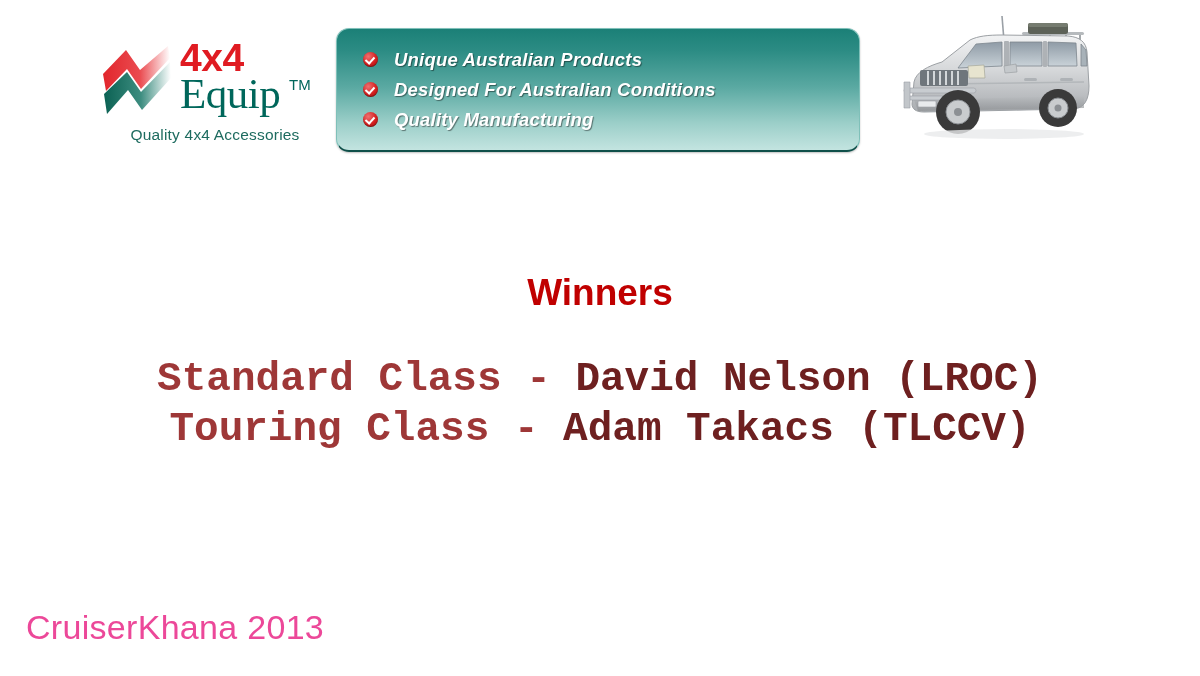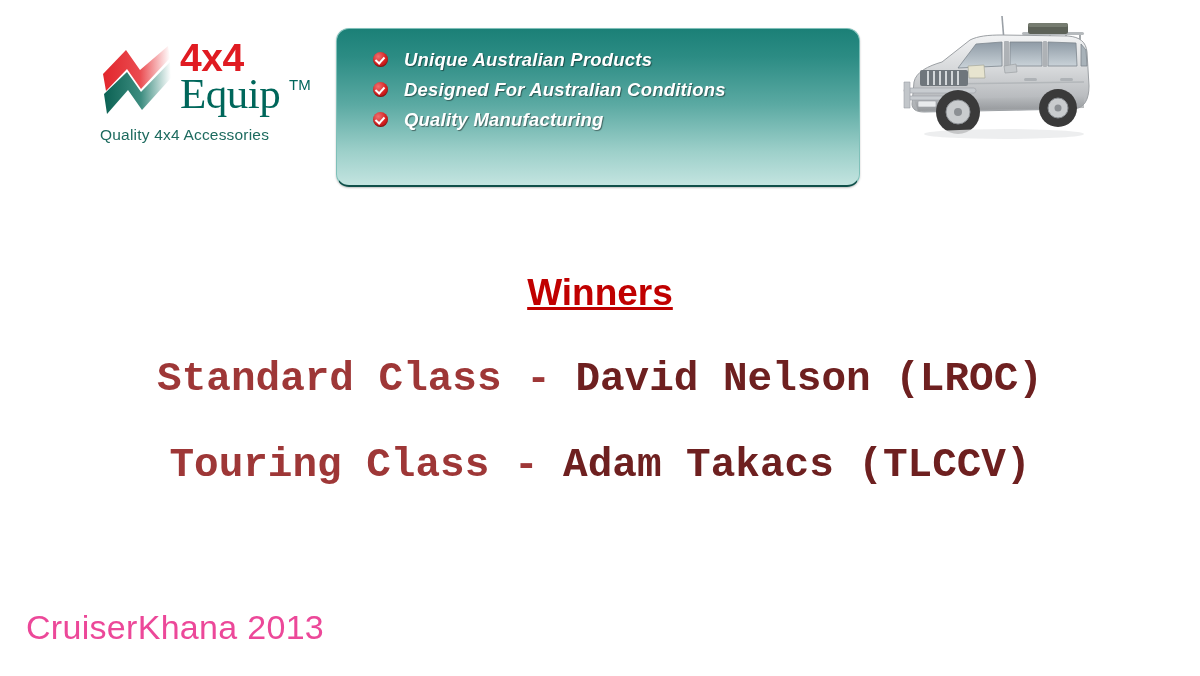--- a/index.html
+++ b/index.html
@@ -70,41 +70,41 @@
     left: 109px; top: 38px;
     font-size: 15px;
     color: #00675b;
     font-family: "Liberation Sans", sans-serif;
   }
   #logo-tagline {
     position: absolute;
     left: 4px;
     top: 88px;
     width: 230px;
-    text-align: left;
+    text-align: center;
     font-size: 15.5px;
     color: #1d6b5f;
     letter-spacing: 0.2px;
     font-family: "Liberation Sans", sans-serif;
   }
 
   
   #feature-banner {
     position: absolute;
     left: 336px;
     top: 28px;
     width: 524px;
-    height: 159px;
+    height: 124px;
     border-radius: 13px;
     background: linear-gradient(to bottom, #1b8077 0%, #2c8c84 18%, #5aa9a2 48%, #9ccfc9 78%, #c3e4e0 100%);
     border: 1px solid #7fc0b9;
     border-bottom: 2px solid #0f4f49;
     box-sizing: border-box;
     box-shadow: 0 1px 2px rgba(0,0,0,0.25);
-    padding: 16px 0 0 36px;
+    padding: 16px 0 0 26px;
   }
   .banner-line {
     display: flex;
     align-items: center;
     height: 29px;
     margin-bottom: 1px;
   }
   .check-badge {
     width: 15px;
     height: 15px;
@@ -163,32 +163,31 @@
     font-family: "Liberation Sans", sans-serif;
   }
   #winners-heading {
     text-align: center;
     font-size: 37px;
     font-weight: bold;
     color: #c00000;
     line-height: 46px;
     margin-top: 35px;
     font-family: "Liberation Sans", sans-serif;
-    text-decoration: underline;
   }
   .result-line {
     text-align: center;
     font-size: 41px;
     font-weight: bold;
     line-height: 50px;
     white-space: nowrap;
     font-family: Liberation Mono, monospace;
   }
   #result-standard { margin-top: 38px; }
-  #result-touring  { margin-top: 36px; }
+  #result-touring  { }
   .class-label { color: #9e3737; }
   .winner-name { color: #6e2020; }
 
   
   #footer-watermark {
     position: absolute;
     left: 26px;
     top: 608px;
     font-size: 34px;
     color: #ec4899;

